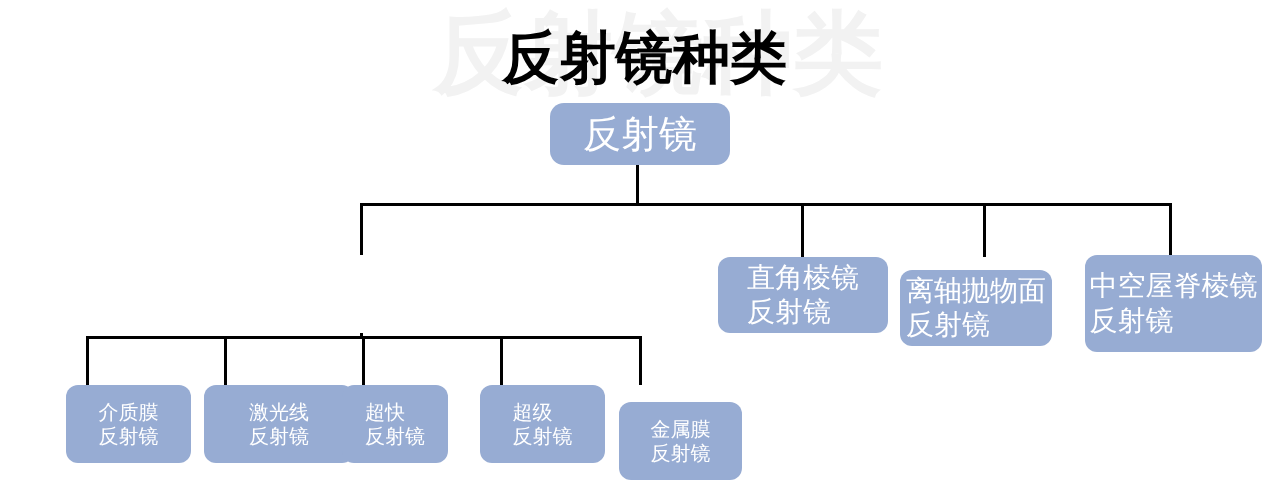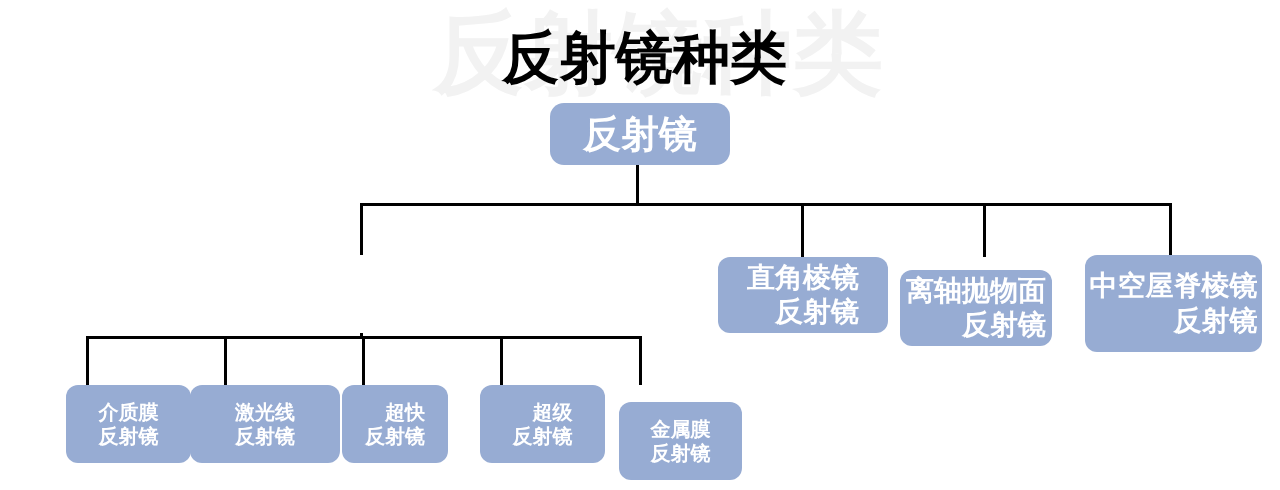--- a/index.html
+++ b/index.html
@@ -21,22 +21,22 @@
     color:var(--ghost-color);white-space:nowrap;z-index:1;
   }
   .main-title{
     position:absolute;left:502px;top:29px;
     font-size:57px;font-weight:bold;line-height:1;
     color:var(--title-color);white-space:nowrap;z-index:2;
   }
   .line{position:absolute;background:var(--line-color);z-index:3;}
   .node{
     position:absolute;background:var(--node-fill);color:var(--node-text);
-    font-weight:bold;display:flex;align-items:center;justify-content:center;
-    text-align:right;white-space:pre-line;border-radius:12px;
+    font-weight:normal;display:flex;align-items:center;justify-content:center;
+    text-align:left;white-space:pre-line;border-radius:12px;
     line-height:1.22;z-index:4;
   }
   .node-root{font-size:38px;border-radius:14px;}
   .node-l2{font-size:28px;}
   .node-l3{font-size:20px;margin-left:41px;}
 </style>
 </head>
 <body>
 
 <div class="canvas">
@@ -63,21 +63,21 @@
 
   <div class="node node-l2" style="left:718px;top:257px;width:170px;height:76px">直角棱镜
 反射镜</div>
   <div class="node node-l2" style="left:900px;top:270px;width:152px;height:76px">离轴抛物面
 反射镜</div>
   <div class="node node-l2" style="left:1085px;top:255px;width:177px;height:97px">中空屋脊棱镜
 反射镜</div>
 
   <div class="node node-l3" style="left:25px;top:385px;width:125px;height:78px">介质膜
 反射镜</div>
-  <div class="node node-l3" style="left:149px;top:385px;width:150px;height:78px">激光线
+  <div class="node node-l3" style="left:163px;top:385px;width:150px;height:78px">激光线
 反射镜</div>
   <div class="node node-l3" style="left:301px;top:385px;width:106px;height:78px">超快
 反射镜</div>
   <div class="node node-l3" style="left:439px;top:385px;width:125px;height:78px">超级
 反射镜</div>
   <div class="node node-l3" style="left:578px;top:402px;width:123px;height:78px">金属膜
 反射镜</div>
 
 </div>
 

